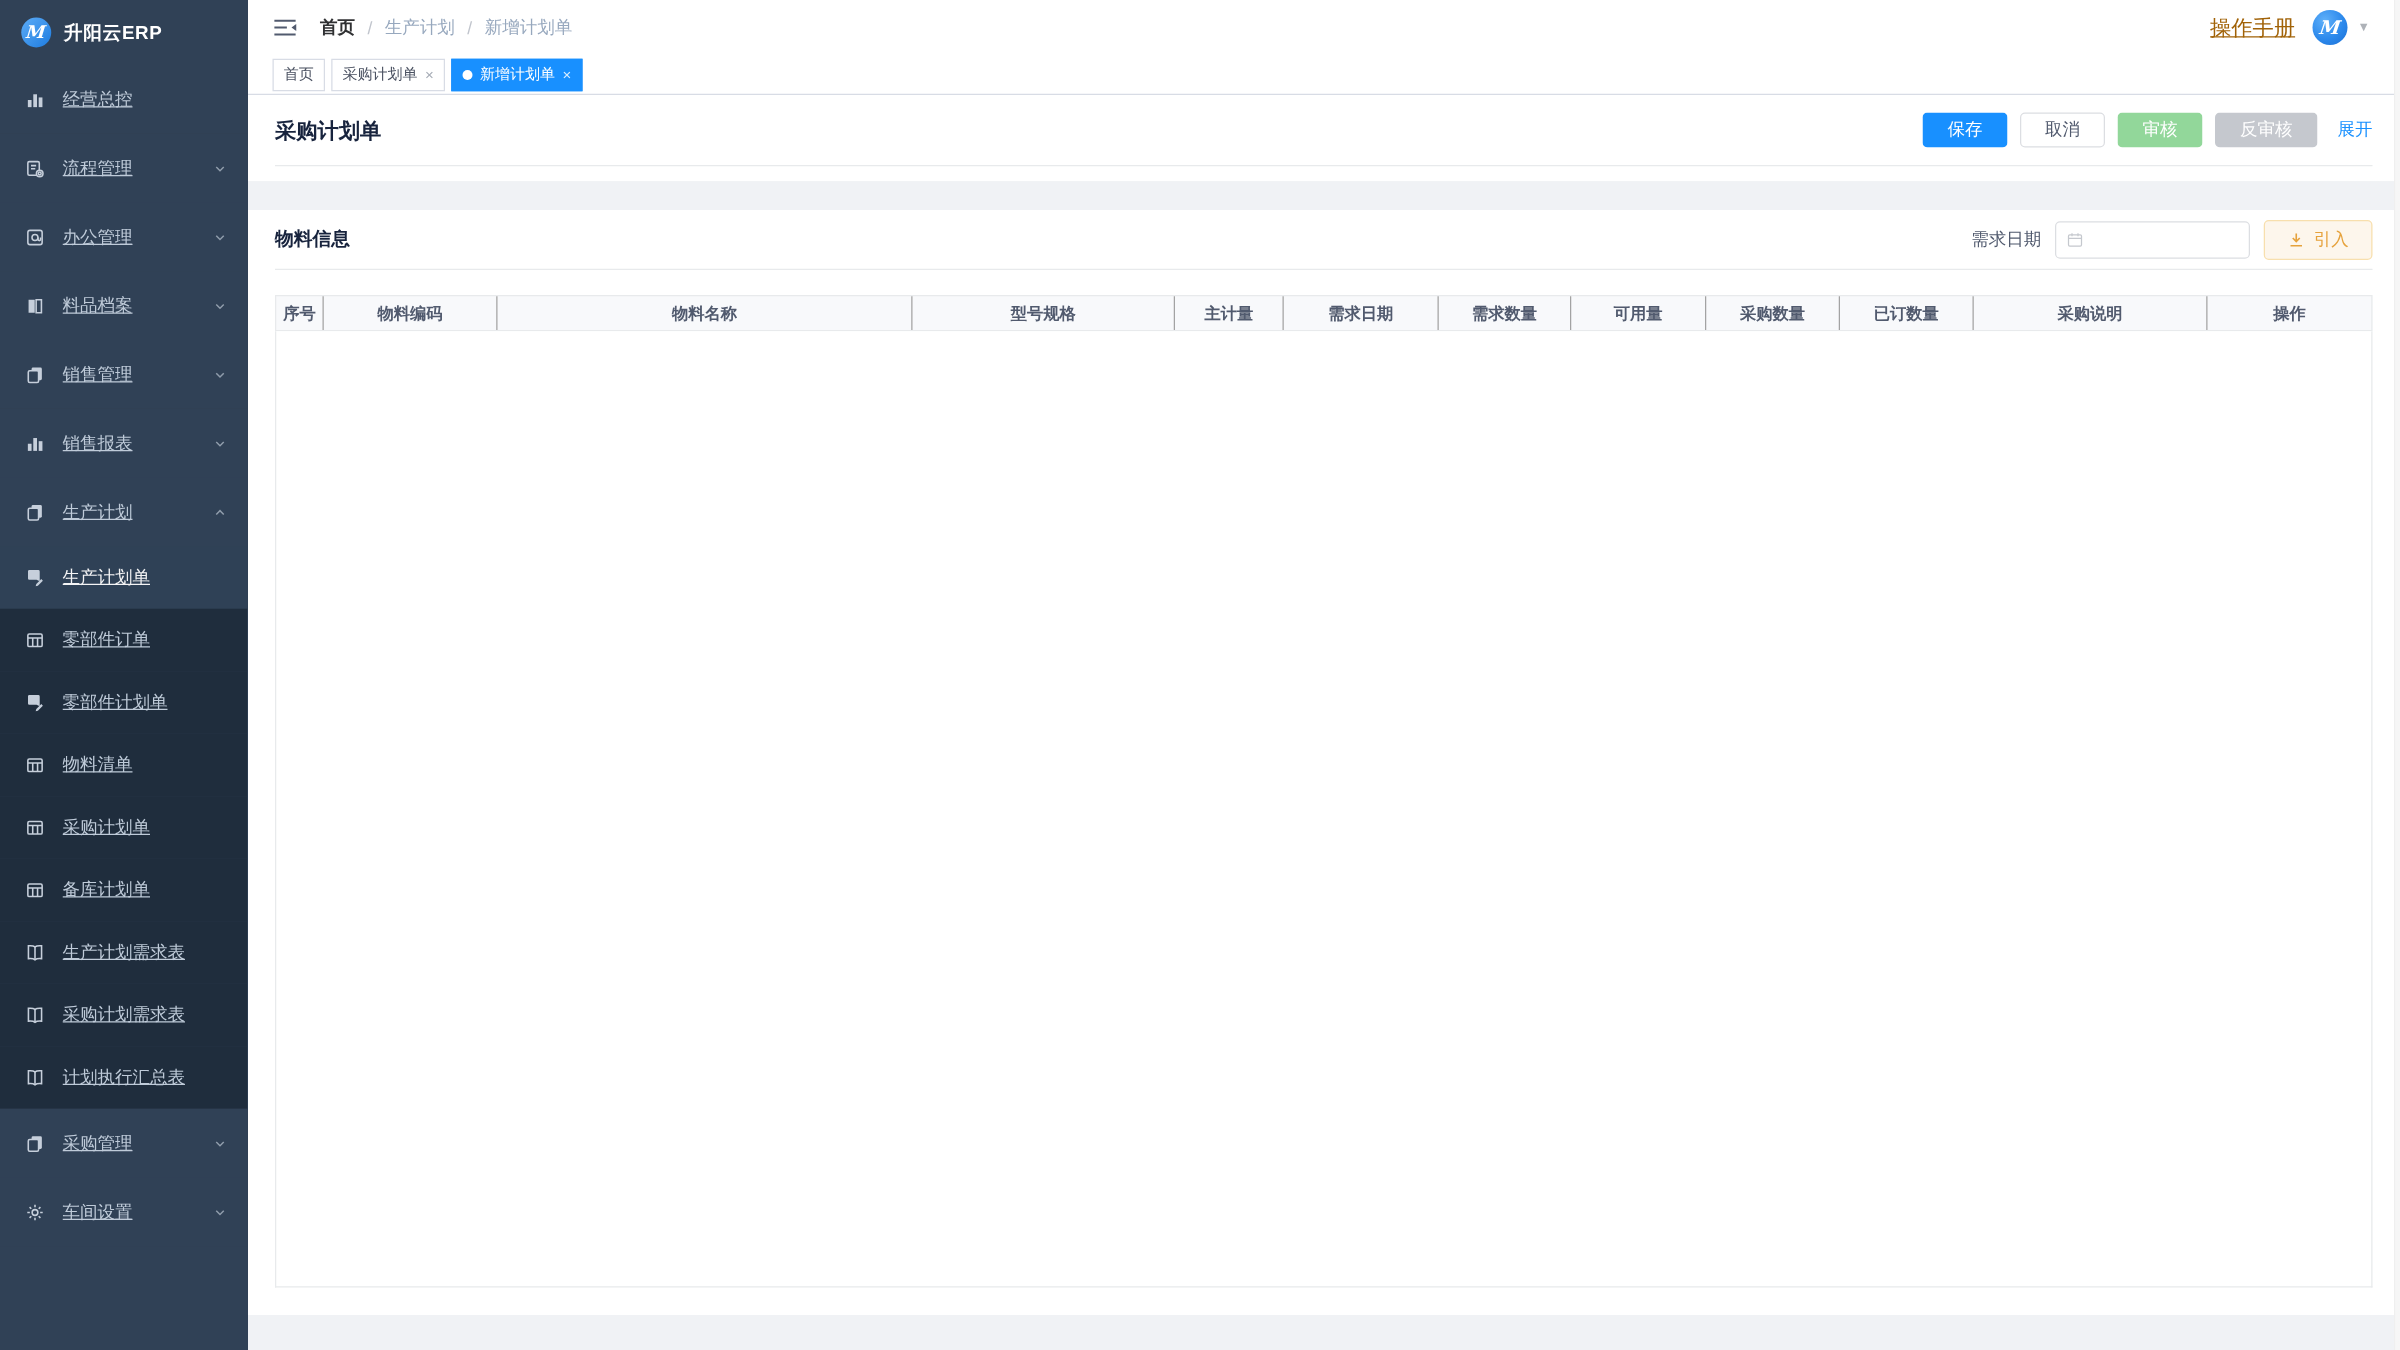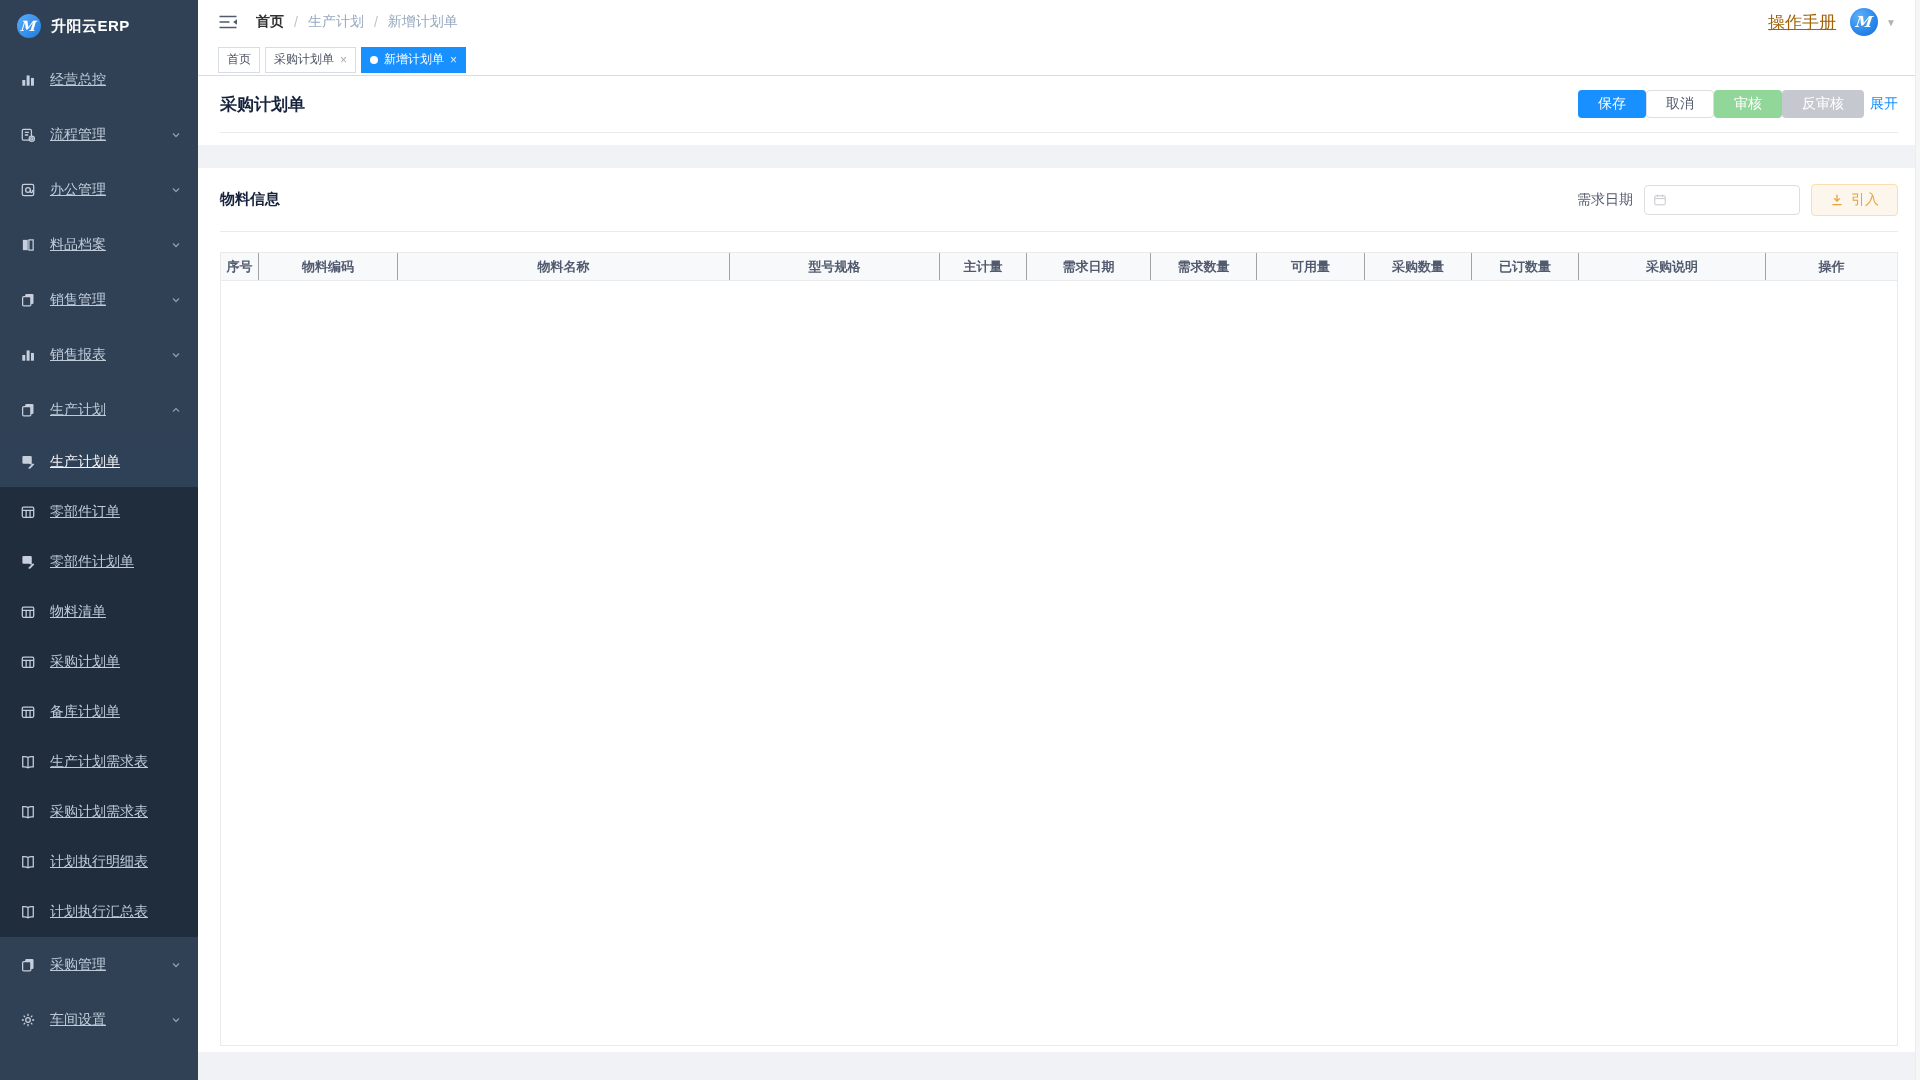--- a/index.html
+++ b/index.html
@@ -51,34 +51,34 @@
   .tag { height:26px; display:flex; align-items:center; padding:0 8px;
     border:1px solid #d8dce5; background:#fff; color:#495060; font-size:12px; cursor:pointer; }
   .tag.active { background:#1890ff; border-color:#1890ff; color:#fff; }
   .dot { width:8px; height:8px; border-radius:50%; background:#fff; margin-right:6px; }
   .tag-close { margin-left:6px; font-size:12px; color:#a5abb5; line-height:1; cursor:pointer; }
   .tag.active .tag-close { color:rgba(255,255,255,.85); }
 
   .page-header { background:#fff; padding:0 22px 12px; }
   .header-inner { height:57px; display:flex; align-items:center; border-bottom:1px solid #e8eaec; }
   .page-title { font-size:17px; font-weight:600; color:#17233d; }
-  .header-actions { margin-left:auto; display:flex; align-items:center; }
+  .header-actions { margin-left:auto; display:flex; align-items:center; gap:10px; }
   .btn { height:28px; padding:0 19px; border-radius:4px; font-size:14px;
     border:1px solid transparent; display:flex; align-items:center; cursor:pointer;
     font-family:inherit; }
   .btn-primary { background:#1890ff; color:#fff; }
   .btn-default { background:#fff; border-color:#dcdee2; color:#515a6e; }
   .btn-success.disabled { background:#92d79a; color:#fff; cursor:not-allowed; }
   .btn-info.disabled { background:#c5c8ce; color:#fff; cursor:not-allowed; }
   .expand-link { color:#1890ff; font-size:14px; margin-left:6px; cursor:pointer; }
 
   .gap { height:23px; background:#f0f2f5; }
 
   .content-card { background:#fff; height:884px; padding:0 22px 6px; }
-  .section-row { height:64px; display:flex; align-items:center; border-bottom:1px solid #e8eaec; }
+  .section-row { height:48px; display:flex; align-items:center; border-bottom:1px solid #e8eaec; }
   .section-title { font-size:15px; font-weight:600; color:#17233d; }
   .section-controls { margin-left:auto; display:flex; align-items:center; gap:11px; }
   .date-label { font-size:14px; color:#515a6e; }
   .date-input { width:156px; height:30px; border:1px solid #dcdee2; border-radius:4px;
     background:#fff; display:flex; align-items:center; padding:0 8px; cursor:text; }
   .cal-icon { width:14px; height:14px; color:#c5c8ce; }
   .cal-icon svg { width:14px; height:14px; display:block; }
   .import-btn { height:32px; padding:0 18px; background:#fdf6ec; border:1px solid #f8dfad;
     border-radius:4px; color:#e6a23c; font-size:14px; display:flex; align-items:center;
     gap:7px; cursor:pointer; font-family:inherit; }
@@ -269,29 +269,20 @@
         <span class="mi-label">生产计划需求表</span>
       </div>
       <div class="menu-item sub">
         <span class="mi-icon">
           <svg viewBox="0 0 14 14" fill="none" stroke="currentColor" stroke-width="1.1">
             <path d="M7 3.1C6 2.3 4.4 2.1 2.4 2.3v9c2-.2 3.6 0 4.6.8 1-.8 2.6-1 4.6-.8v-9C9.6 2.1 8 2.3 7 3.1z"></path>
             <path d="M7 3.1v8.8"></path>
           </svg>
         </span>
         <span class="mi-label">采购计划需求表</span>
-      </div>
-      <div class="menu-item sub">
-        <span class="mi-icon">
-          <svg viewBox="0 0 14 14" fill="none" stroke="currentColor" stroke-width="1.1">
-            <path d="M7 3.1C6 2.3 4.4 2.1 2.4 2.3v9c2-.2 3.6 0 4.6.8 1-.8 2.6-1 4.6-.8v-9C9.6 2.1 8 2.3 7 3.1z"></path>
-            <path d="M7 3.1v8.8"></path>
-          </svg>
-        </span>
-        <span class="mi-label">计划执行明细表</span>
       </div>
       <div class="menu-item sub">
         <span class="mi-icon">
           <svg viewBox="0 0 14 14" fill="none" stroke="currentColor" stroke-width="1.1">
             <path d="M7 3.1C6 2.3 4.4 2.1 2.4 2.3v9c2-.2 3.6 0 4.6.8 1-.8 2.6-1 4.6-.8v-9C9.6 2.1 8 2.3 7 3.1z"></path>
             <path d="M7 3.1v8.8"></path>
           </svg>
         </span>
         <span class="mi-label">计划执行汇总表</span>
       </div>

